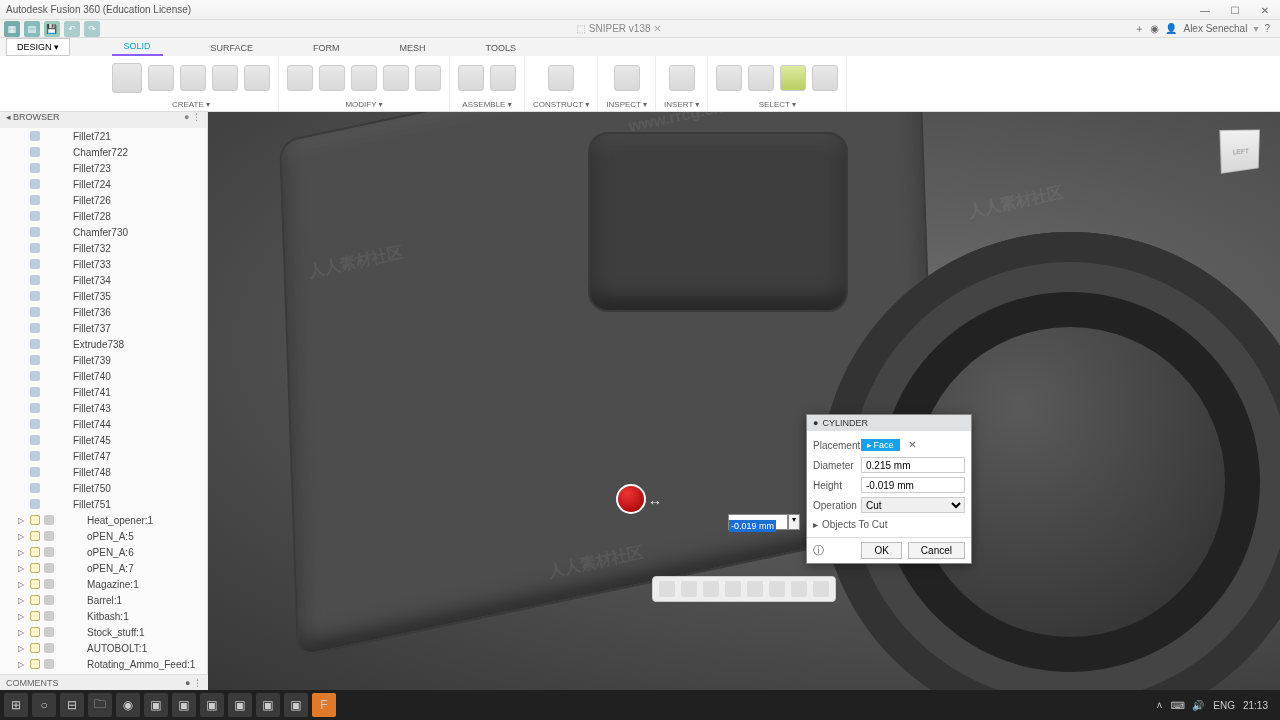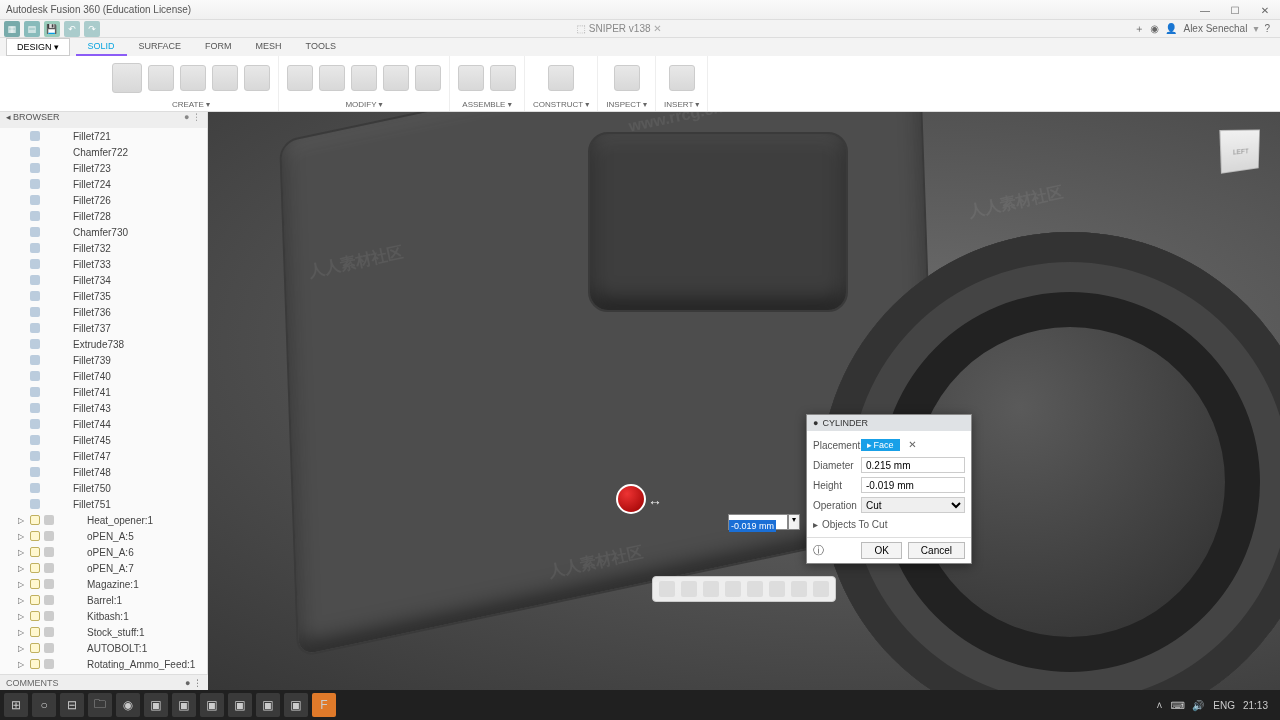--- a/index.html
+++ b/index.html
@@ -10,21 +10,21 @@
 .titlebar .win-controls { position: absolute; right: 0; top: 0; display: flex; }
 .titlebar .win-controls span { width: 30px; height: 20px; display:flex; align-items:center; justify-content:center; font-size:10px; color:#666; }
 
 
 .qat { height: 18px; background: #f3f3f3; display: flex; align-items: center; padding-left: 4px; border-bottom: 1px solid #ddd; }
 .qat-icon { width: 16px; height: 16px; background: #7aa; margin-right: 4px; border-radius: 2px; display:flex; align-items:center; justify-content:center; font-size:9px; color:#fff; }
 .qat-center { flex:1; text-align:center; font-size:10px; color:#888; }
 .qat-right { display:flex; align-items:center; gap:6px; font-size:10px; color:#666; padding-right:10px; }
 
 
-.workspace-row { height: 18px; display:flex; align-items:flex-start; background:#f3f3f3; }
+.workspace-row { height: 18px; display:flex; align-items:flex-end; background:#f3f3f3;gap:36px; }
 .design-drop { background:#fff; border:1px solid #ccc; font-size:9px; padding:3px 10px; margin:0 6px; }
 .ws-tab { font-size:9px; padding: 3px 12px; color:#555; }
 .ws-tab.active { border-bottom:2px solid #8b5cf6; color:#0aa5e0; }
 
 .ribbon { height: 56px; background:#fff; border-bottom:1px solid #ddd; display:flex; align-items:stretch; padding-left:104px; }
 .rib-group { display:flex; flex-direction:column; align-items:center; justify-content:flex-end; padding:0 8px; border-right:1px solid #eee; }
 .rib-icons { display:flex; gap:6px; flex:1; align-items:center; }
 .rib-icon { width:26px; height:26px; background:linear-gradient(#e8e8e8,#d8d8d8); border:1px solid #ccc; border-radius:3px; }
 .rib-icon.big { width:30px; height:30px; }
 .rib-label { font-size:8px; color:#666; padding-bottom:2px; }
@@ -173,20 +173,29 @@
       <div class="rib-icon"></div>
     </div>
     <div class="rib-label">INSPECT ▾</div>
   </div>
   <div class="rib-group">
     <div class="rib-icons">
       <div class="rib-icon"></div>
     </div>
     <div class="rib-label">INSERT ▾</div>
   </div>
+  <div class="rib-group">
+    <div class="rib-icons">
+      <div class="rib-icon"></div>
+      <div class="rib-icon"></div>
+      <div class="rib-icon" style="background:linear-gradient(#dceaa0,#b8d060)"></div>
+      <div class="rib-icon"></div>
+    </div>
+    <div class="rib-label">SELECT ▾</div>
+  </div>
 </div>
 
 <div class="main">
 
   <div class="browser-col">
     <div class="browser-hdr">
       <span>◂ <span>BROWSER</span></span>
       <span class="dots">● ⋮</span>
     </div>
     <div class="browser-body" id="browser-body">

